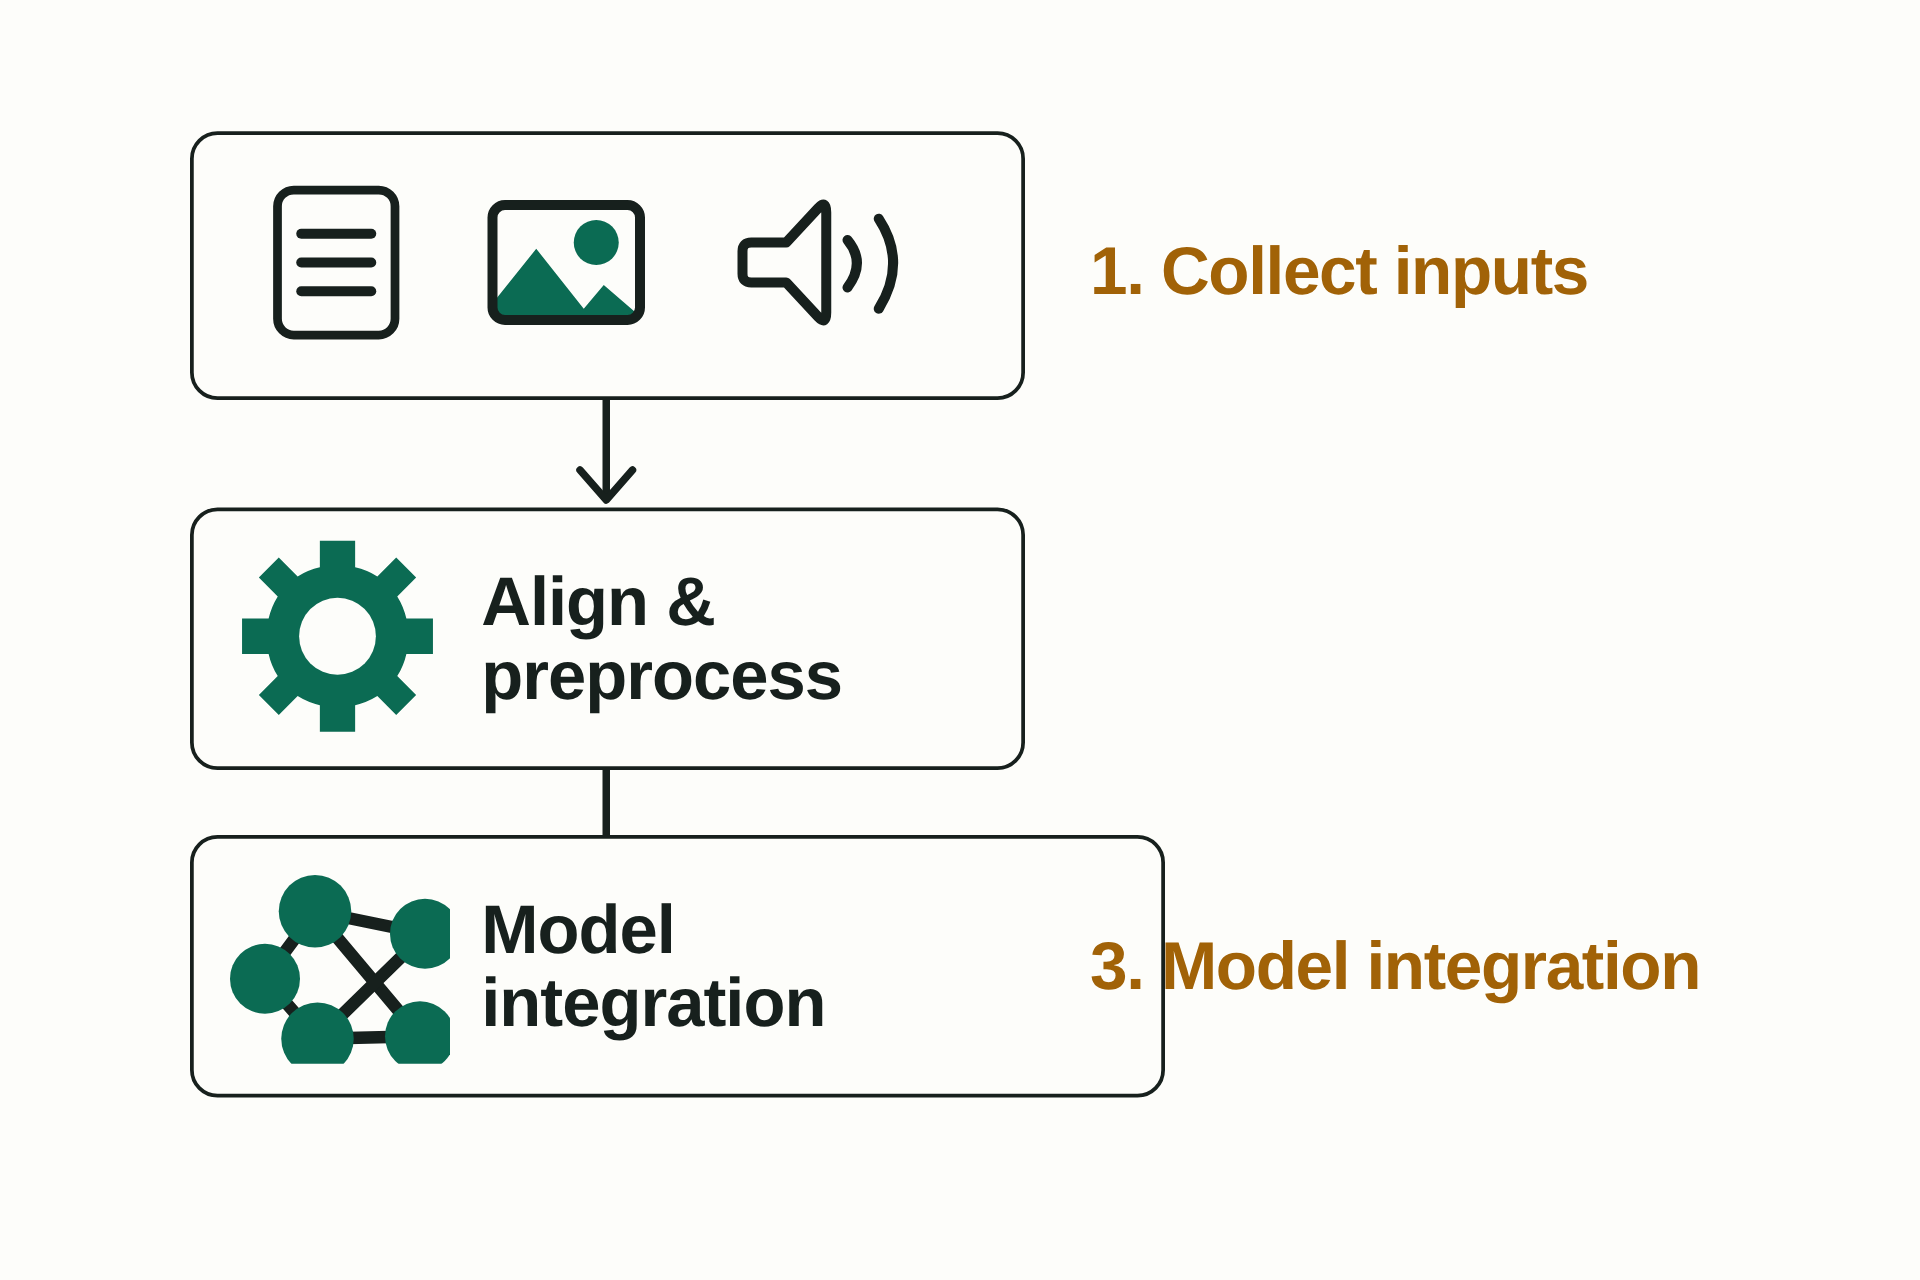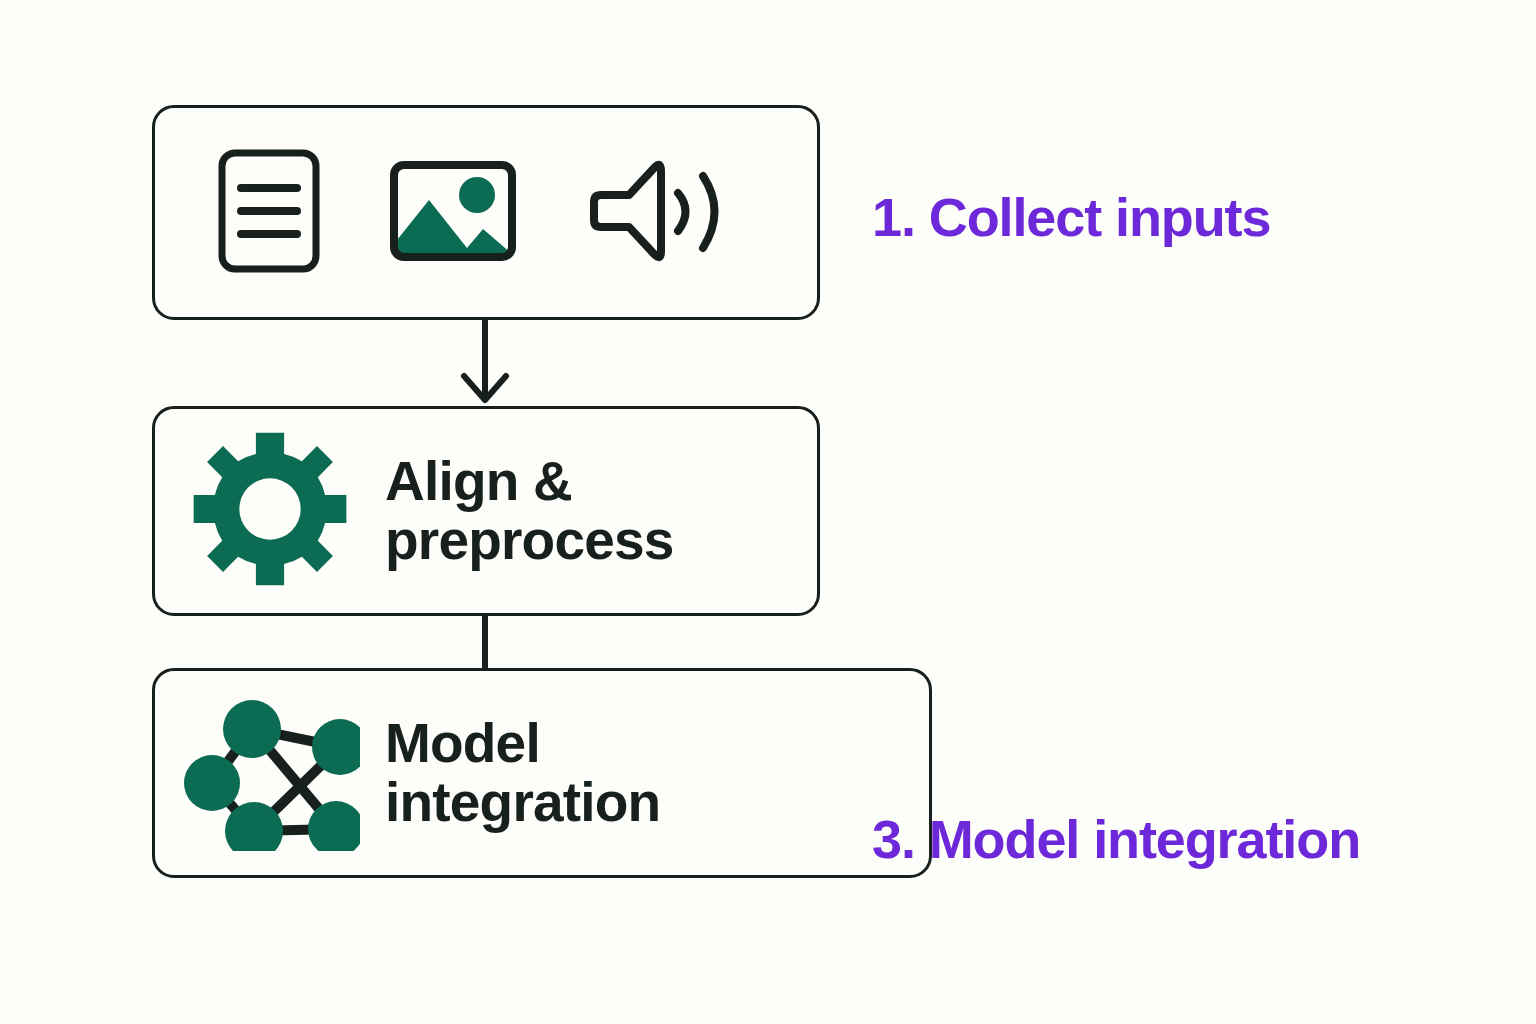--- a/index.html
+++ b/index.html
@@ -74,27 +74,27 @@
     width: 66px;
   }
   #arrow-1 { top: 318px; height: 92px; }
   #arrow-2 { top: 614px; height: 98px; }
 
   
   .caption {
     position: absolute;
     font-size: 54px;
     font-weight: 700;
-    color: #6d28d9;
+    color: #a16207;
     letter-spacing: -1.1px;
     white-space: nowrap;
   }
   #caption-1 { left: 872px; top: 186px; }
   #caption-2 { left: 872px; top: 473px; }
-  #caption-3 { left: 872px; top: 808px; text-align: right; }
+  #caption-3 { left: 872px; top: 742px; text-align: right; }
 </style>
 </head>
 <body>
 
 <div id="stage">
 
   <div class="step-box" id="box-1">
     <div class="box-inner">
       <div class="input-icons">
 

